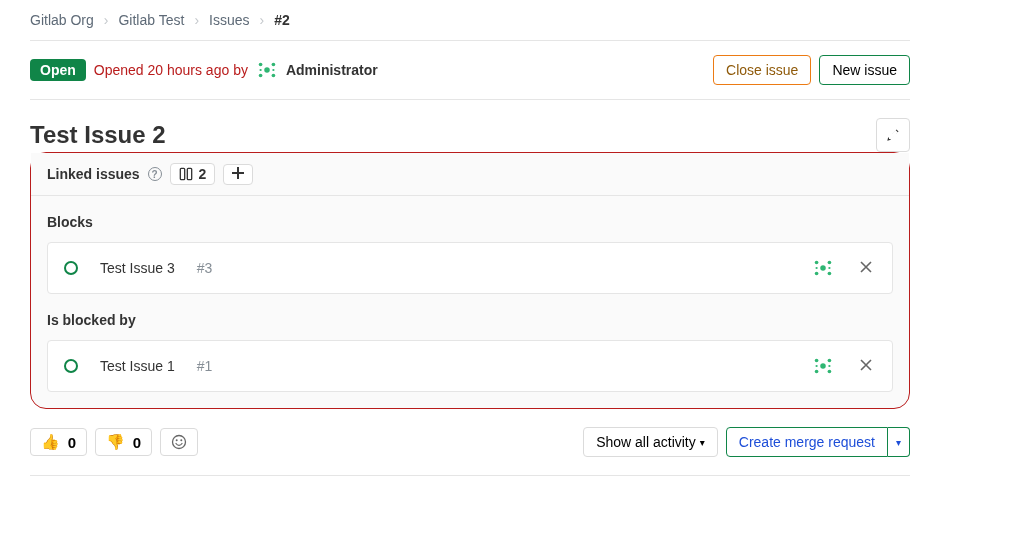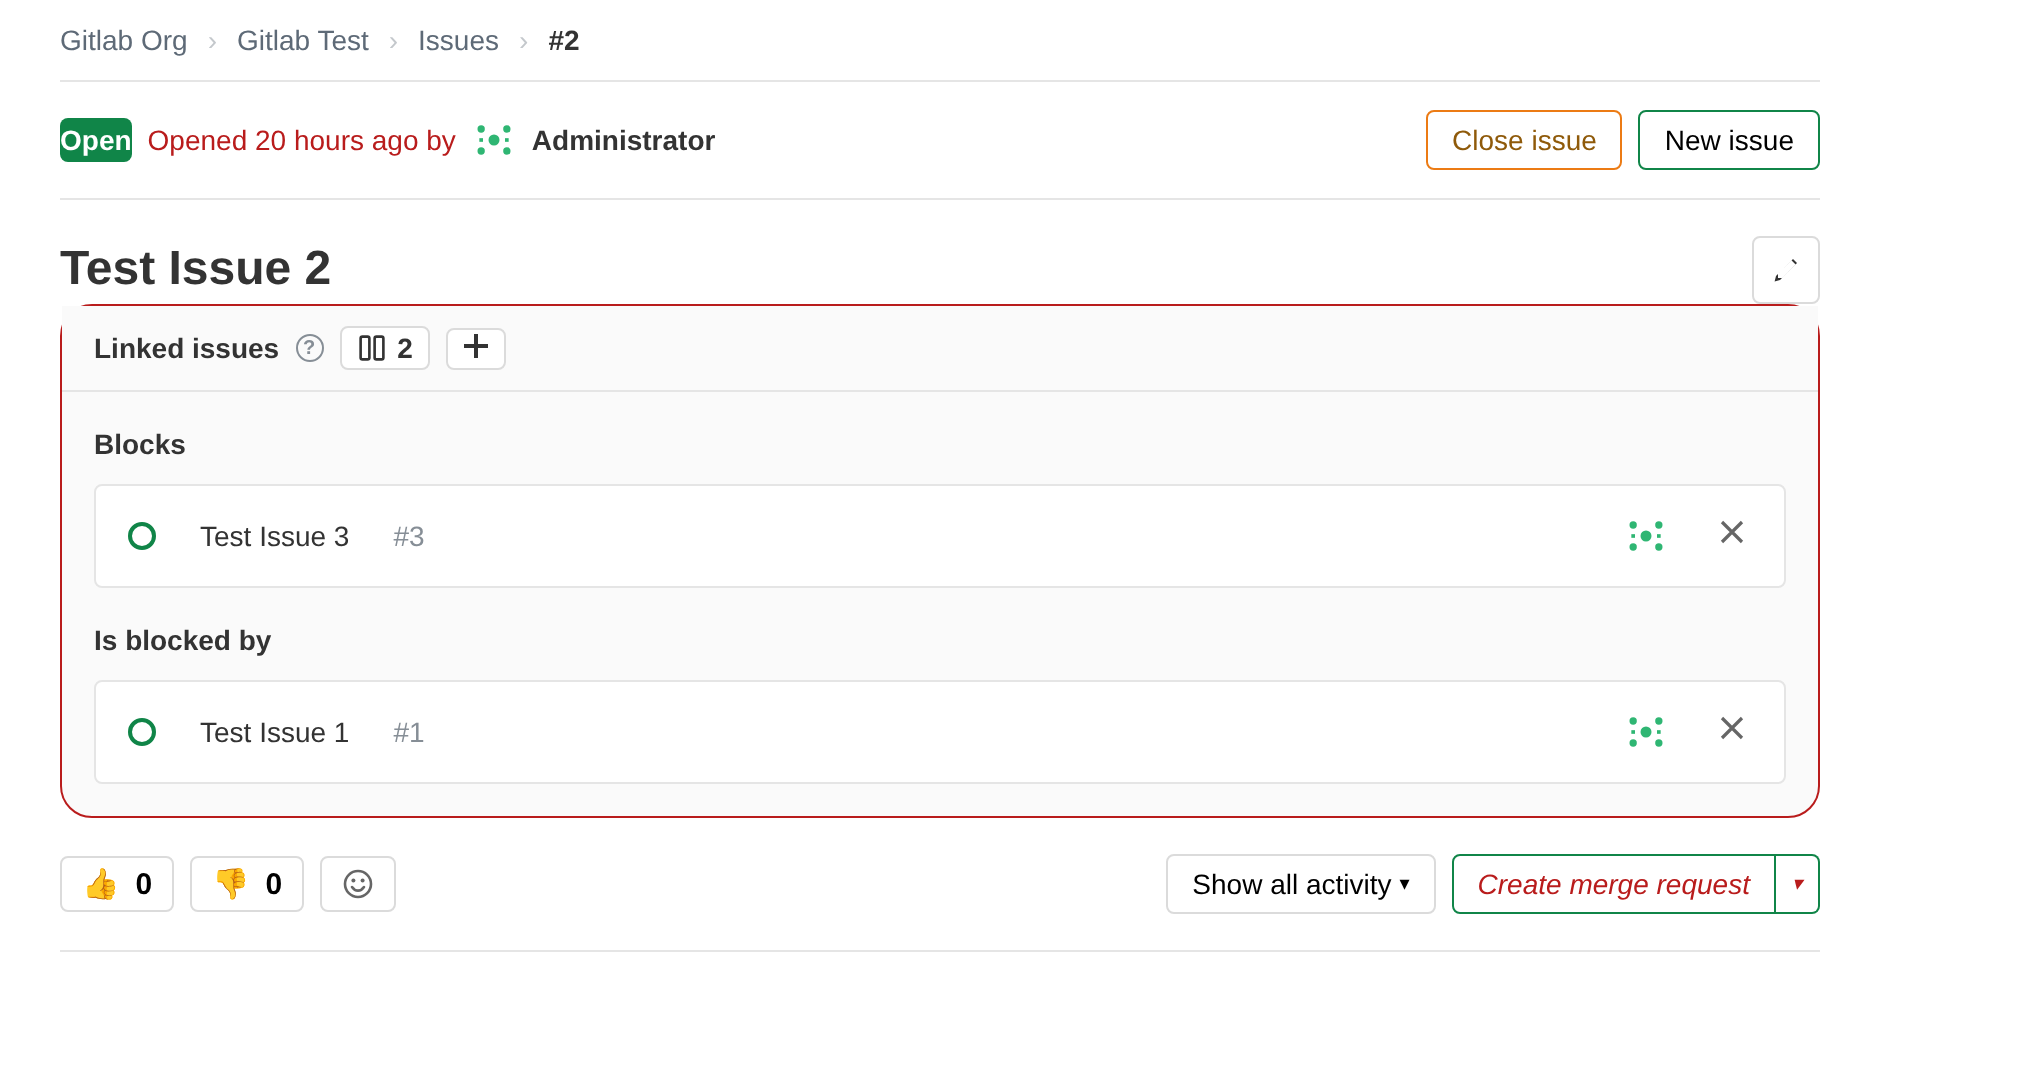--- a/index.html
+++ b/index.html
@@ -21,39 +21,39 @@
   .breadcrumbs .sep { color: #c4c8cc; }
   .breadcrumbs .current { color: #333; font-weight: 600; }
   hr.div { border: none; border-top: 1px solid #e5e5e5; margin: 0; }
   .header-row {
     display: flex; align-items: center; justify-content: space-between;
     padding: 14px 0;
   }
   .header-left { display: flex; align-items: center; gap: 8px; }
   .status-badge {
     background: #108548; color: #fff; border-radius: 4px;
-    padding: 3px 0; font-weight: 600; font-size: 14px;
+    padding: 3px 10px; font-weight: 600; font-size: 14px;
   }
   .opened-text { color: #b91c1c; }
   .avatar {
     width: 22px; height: 22px; border-radius: 50%;
     display: inline-flex; align-items: center; justify-content: center;
     background: #fff;
   }
   .avatar svg { width: 100%; height: 100%; }
   .author { font-weight: 600; color: #333; }
   .header-right { display: flex; gap: 8px; }
   .btn {
     border: 1px solid #dbdbdb; background: #fff; border-radius: 4px;
     padding: 6px 12px; font-size: 14px; cursor: pointer;
     display: inline-flex; align-items: center; gap: 4px;
   }
   .btn-close { border-color: #ec7b14; color: #8f5a0a; }
   .btn-new   { border-color: #108548; color: #000000; }
-  .btn-green { border-color: #108548; color: #b91c1c; font-style: italic; }
+  .btn-green { border-color: #108548; color: #1d4ed8; }
   .title-row {
     display: flex; align-items: center; justify-content: space-between;
     padding-top: 18px;
   }
   .issue-title {
     font-size: 24px; font-weight: 700; margin: 0; color: #333;
   }
   .edit-btn {
     border: 1px solid #dbdbdb; background: #fff; border-radius: 4px;
     width: 34px; height: 34px; display: flex; align-items: center; justify-content: center;

